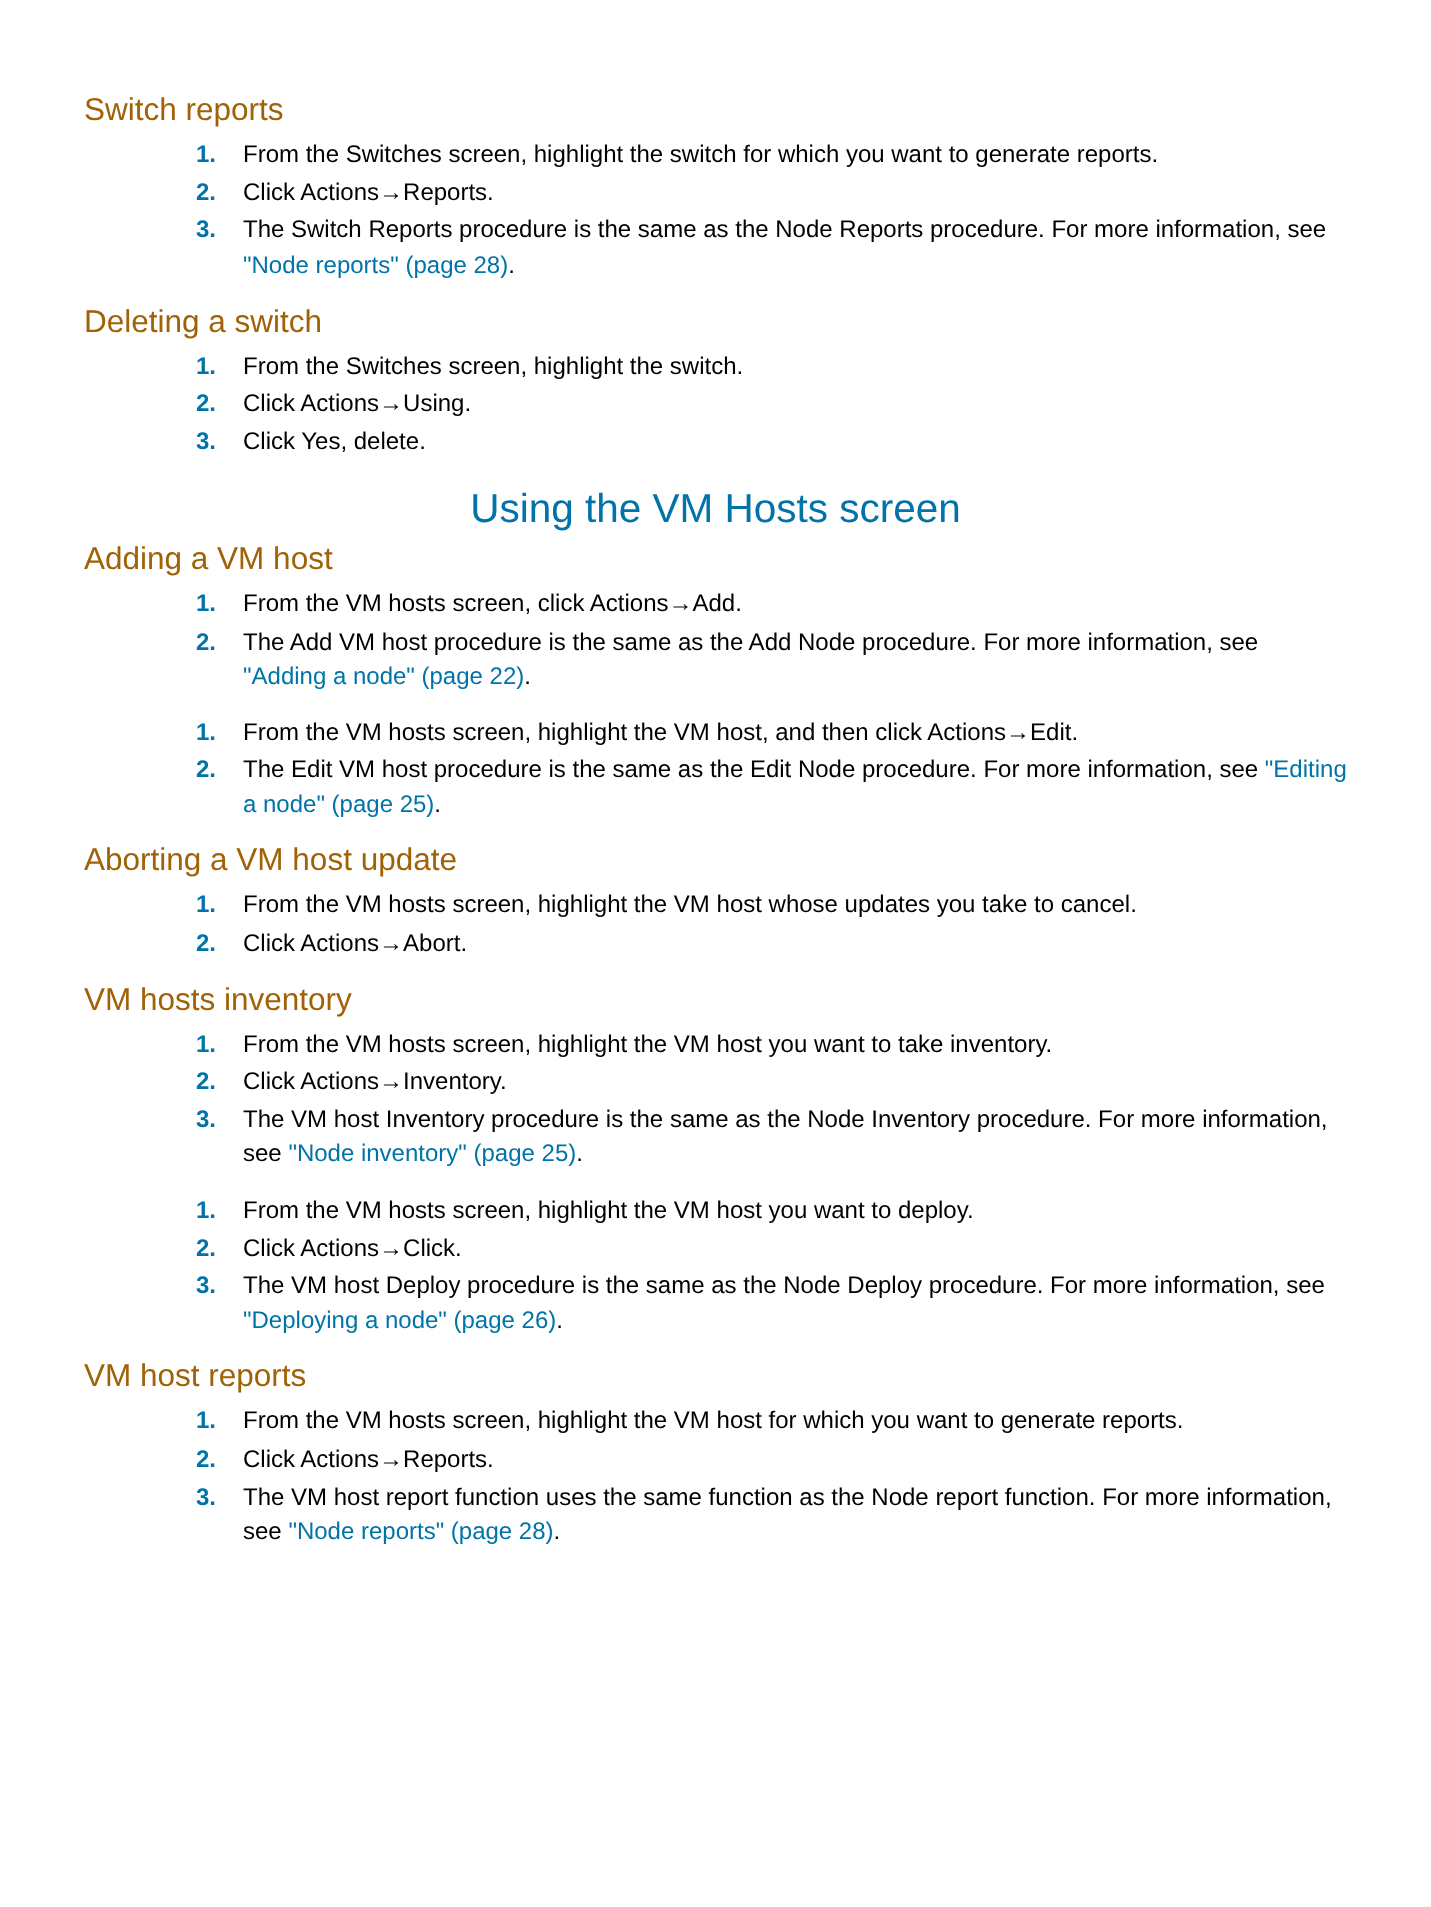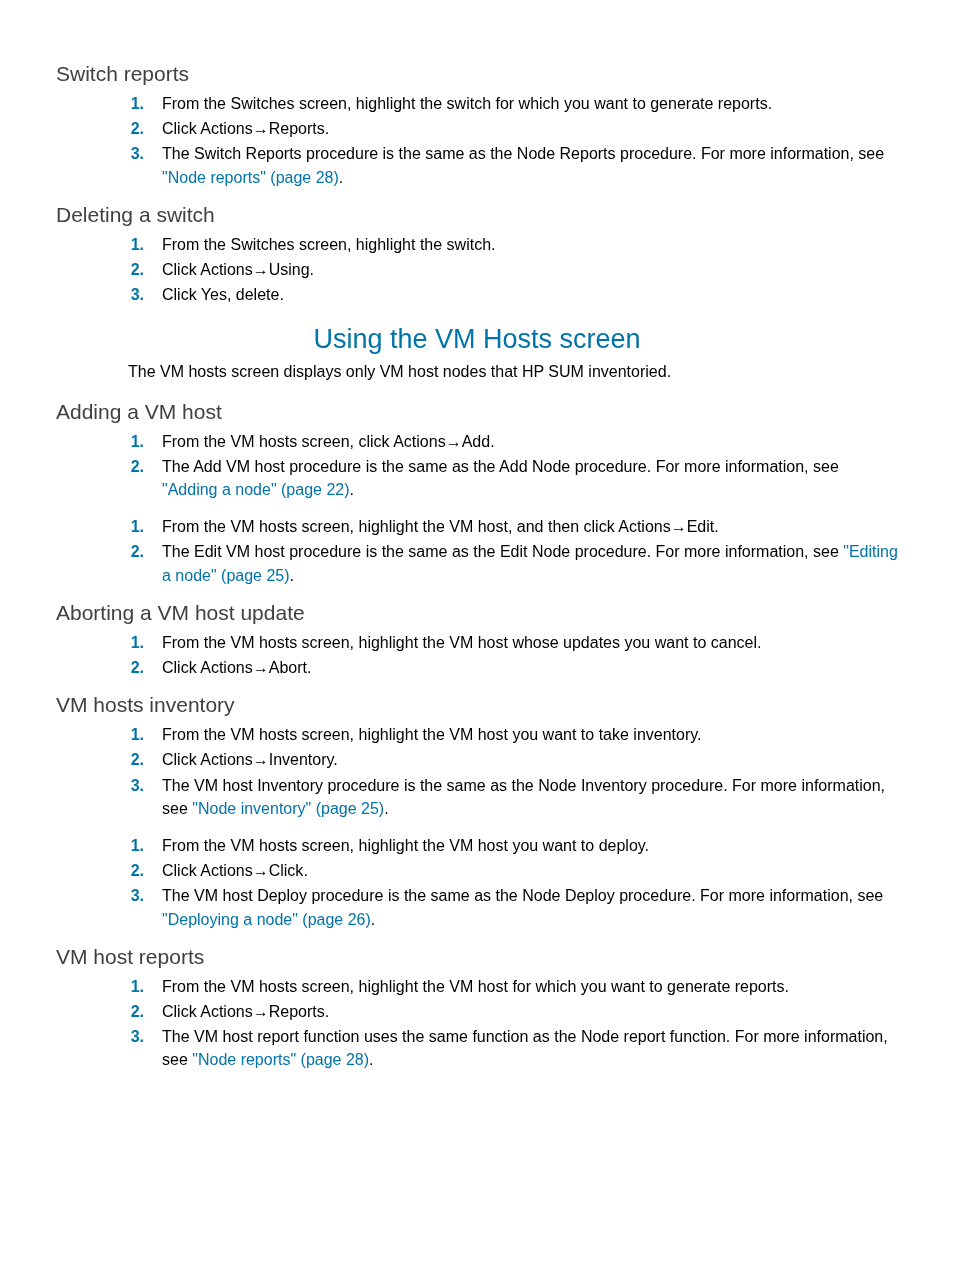--- a/index.html
+++ b/index.html
@@ -1,18 +1,18 @@
 <!DOCTYPE html>
 <html><head>
 <meta charset="utf-8">
 <style>
   * { box-sizing: border-box; margin: 0; padding: 0; }
   html, body { width: 954px; background: #fff; font-family: Arial, Helvetica, sans-serif; color: #000; }
   .page { padding: 56px 56px 0 56px; }
-  .h2 { color: #404040; font-weight: 400; font-size: 21px; margin-top: 6px; margin-bottom: 6px; font-family: "Segoe UI", Arial, sans-serif; }
+  .h2 { color: #a16207; font-weight: 400; font-size: 21px; margin-top: 6px; margin-bottom: 6px; font-family: "Segoe UI", Arial, sans-serif; }
   .h1 { color: #0073a8; font-weight: 400; font-size: 27px; margin-top: 18px; margin-bottom: 6px; font-family: "Segoe UI", Arial, sans-serif; text-align: center; }
   .intro { font-size: 16px; margin-left: 72px; margin-bottom: 16px; line-height: 1.4; }
   ol.steps { list-style: none; margin-left: 72px; margin-bottom: 14px; }
   ol.steps > li { display: flex; align-items: flex-start; font-size: 16px; line-height: 1.45; margin-bottom: 2px; }
   .num { color: #0073a8; font-weight: 700; min-width: 34px; text-align: right; padding-right: 18px; flex-shrink: 0; }
   .txt { flex: 1; }
   .b { font-weight: 400; }
   .lnk { color: #0073a8; }
 </style>
 </head>
@@ -43,21 +43,20 @@
       <li>
         <span class="num">2.</span>
         <span class="txt"><span>Click </span><span class="b">Actions</span><span>→</span><span class="b">Using</span><span>.</span></span>
       </li>
       <li>
         <span class="num">3.</span>
         <span class="txt"><span>Click </span><span class="b">Yes, delete</span><span>.</span></span>
       </li>
     </ol>
     <div class="h1">Using the VM Hosts screen</div>
-    <div class="intro">The VM hosts screen displays only VM host nodes that HP SUM inventoried.</div>
     <div class="h2">Adding a VM host</div>
     <ol class="steps">
       <li>
         <span class="num">1.</span>
         <span class="txt"><span>From the VM hosts screen, click </span><span class="b">Actions</span><span>→</span><span class="b">Add</span><span>.</span></span>
       </li>
       <li>
         <span class="num">2.</span>
         <span class="txt"><span>The Add VM host procedure is the same as the Add Node procedure. For more information, see </span><span class="lnk">"Adding a node" (page 22)</span><span>.</span></span>
       </li>
@@ -69,21 +68,21 @@
       </li>
       <li>
         <span class="num">2.</span>
         <span class="txt"><span>The Edit VM host procedure is the same as the Edit Node procedure. For more information, see </span><span class="lnk">"Editing a node" (page 25)</span><span>.</span></span>
       </li>
     </ol>
     <div class="h2">Aborting a VM host update</div>
     <ol class="steps">
       <li>
         <span class="num">1.</span>
-        <span class="txt"><span>From the VM hosts screen, highlight the VM host whose updates you want to cancel.</span></span>
+        <span class="txt"><span>From the VM hosts screen, highlight the VM host whose updates you take to cancel.</span></span>
       </li>
       <li>
         <span class="num">2.</span>
         <span class="txt"><span>Click </span><span class="b">Actions</span><span>→</span><span class="b">Abort</span><span>.</span></span>
       </li>
     </ol>
     <div class="h2">VM hosts inventory</div>
     <ol class="steps">
       <li>
         <span class="num">1.</span>

